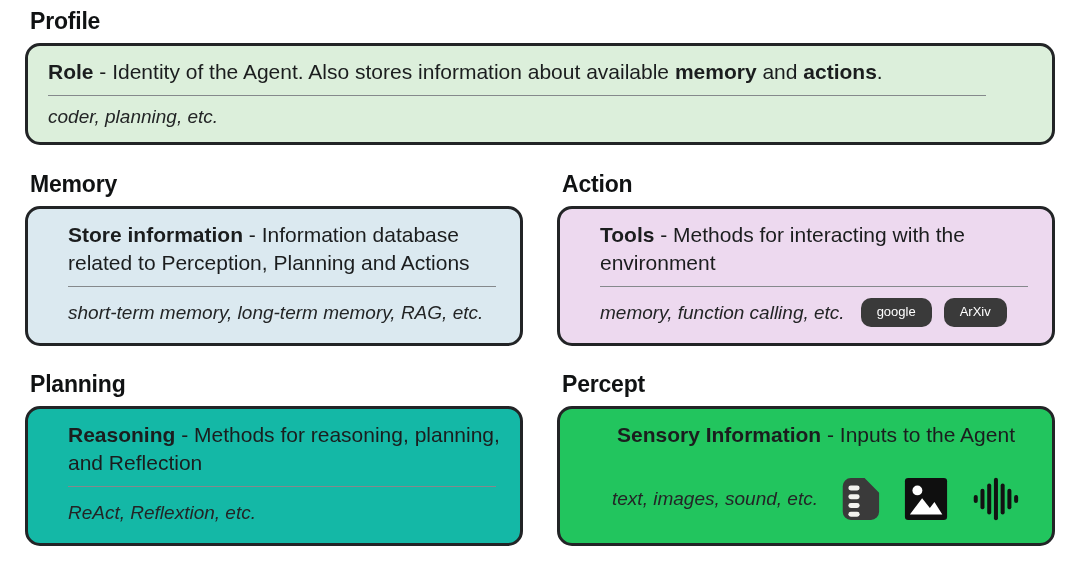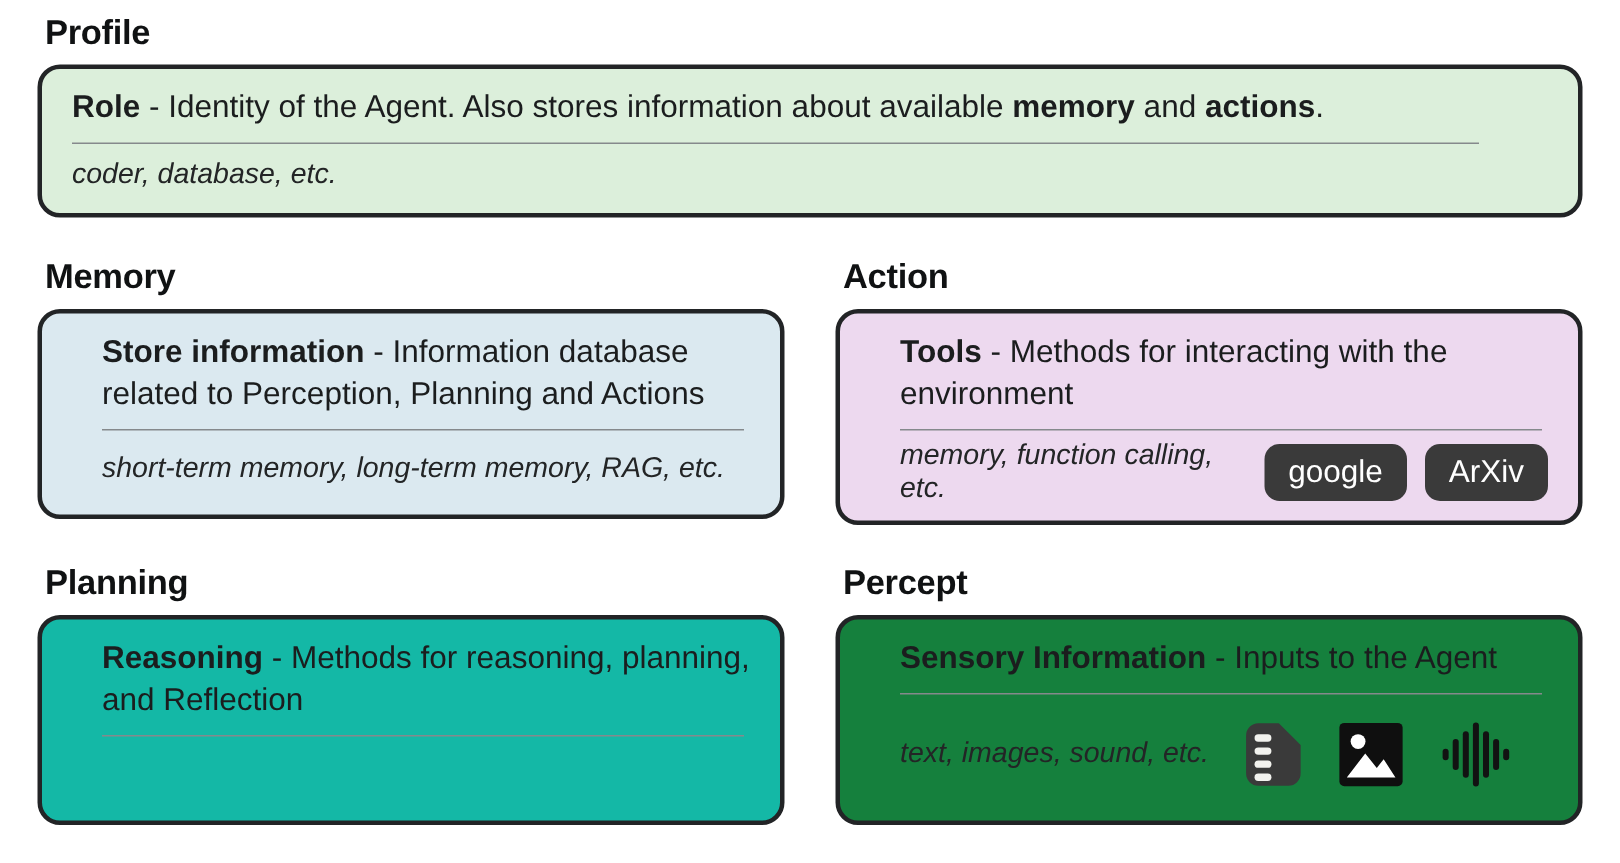--- a/index.html
+++ b/index.html
@@ -71,21 +71,21 @@
   .chips {
     display: flex;
     gap: 12px;
     margin-left: 16px;
   }
   button.chip {
     border: none;
     background: #3a3a3a;
     color: #ffffff;
     font-family: "Liberation Sans", "DejaVu Sans", sans-serif;
-    font-size: 21px;
+    font-size: 13px;
     padding: 7px 16px;
     border-radius: 10px;
     cursor: pointer;
     line-height: 1.15;
   }
   .icon-row {
     display: flex;
     align-items: center;
     gap: 24px;
     margin-left: 22px;
@@ -96,21 +96,21 @@
 <body>
 
 <div class="page">
 
   <div class="profile-wrap">
     <h2 class="section-heading">Profile</h2>
     <div class="card" style="background-color: rgb(220, 239, 219);">
       <p class="desc"><b>Role</b><span> - Identity of the Agent. Also stores information about available </span><b>memory</b><span> and </span><b>actions</b><span>.</span></p>
       <hr class="divider short">
       <div class="bottom-row">
-        <p class="examples">coder, database, etc.</p>
+        <p class="examples">coder, planning, etc.</p>
       </div>
     </div>
   </div>
 
   <div class="grid">
 
     <section>
       <h2 class="section-heading">Memory</h2>
       <div class="card" style="background-color: rgb(219, 233, 240);">
         <p class="desc"><b>Store information</b><span> - Information database related to Perception, Planning and Actions</span></p>
@@ -134,26 +134,29 @@
           </div>
         </div>
       </div>
     </section>
 
     <section>
       <h2 class="section-heading">Planning</h2>
       <div class="card" style="background-color: #14b8a6;">
         <p class="desc"><b>Reasoning</b><span> - Methods for reasoning, planning, and Reflection</span></p>
         <hr class="divider">
+        <div class="bottom-row">
+          <p class="examples">ReAct, Reflextion, etc.</p>
+        </div>
       </div>
     </section>
 
     <section>
       <h2 class="section-heading">Percept</h2>
-      <div class="card" style="background-color: #15803d;">
+      <div class="card" style="background-color: #22c55e; align-items: center;">
         <p class="desc"><b>Sensory Information</b><span> - Inputs to the Agent</span></p>
         <hr class="divider">
         <div class="bottom-row">
           <p class="examples">text, images, sound, etc.</p>
           <div class="icon-row">
             <span class="icon">
               <svg width="40" height="44" viewBox="0 0 22 24">
                 <path d="M6 0.5 h7.5 l8 8 v10.5 a4.5 4.5 0 0 1 -4.5 4.5 h-11 a4.5 4.5 0 0 1 -4.5 -4.5 v-14 a4.5 4.5 0 0 1 4.5 -4.5 z" fill="#3a3a3a"></path>
                 <rect x="4.6" y="4.6" width="6.2" height="2.7" rx="1.35" fill="#f2f2ee"></rect>
                 <rect x="4.6" y="9.4" width="6.2" height="2.7" rx="1.35" fill="#f2f2ee"></rect>

